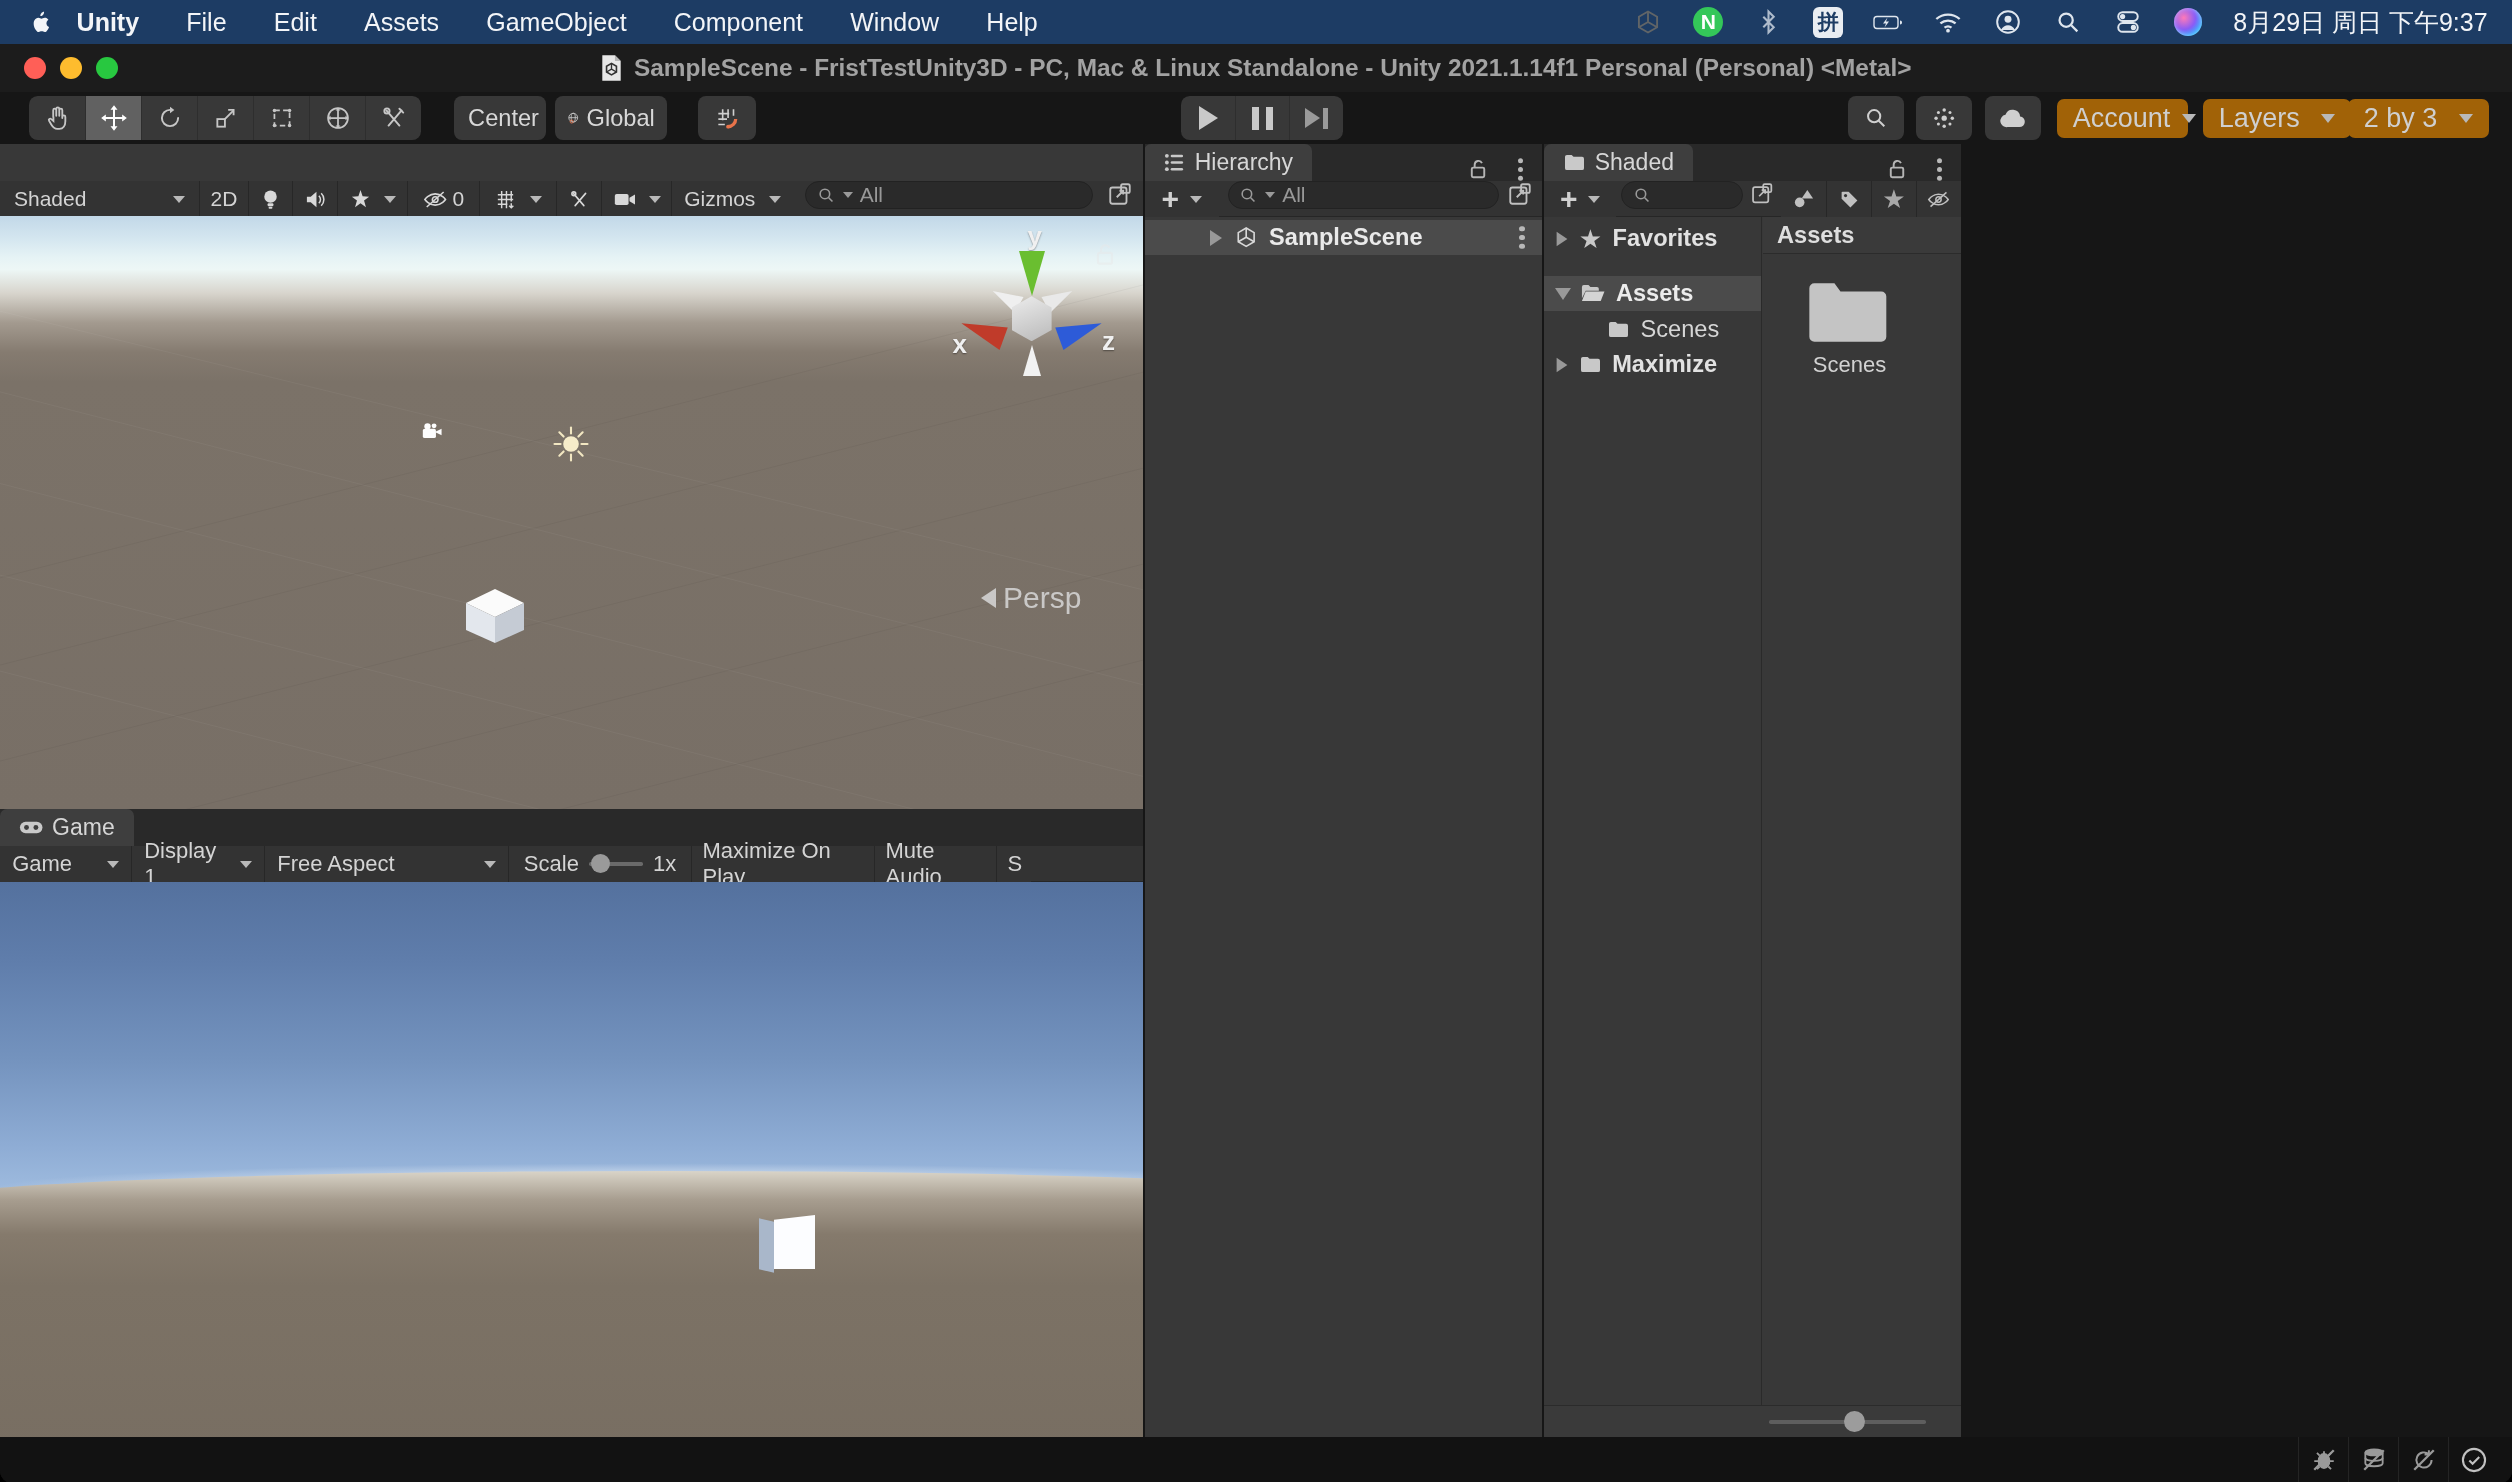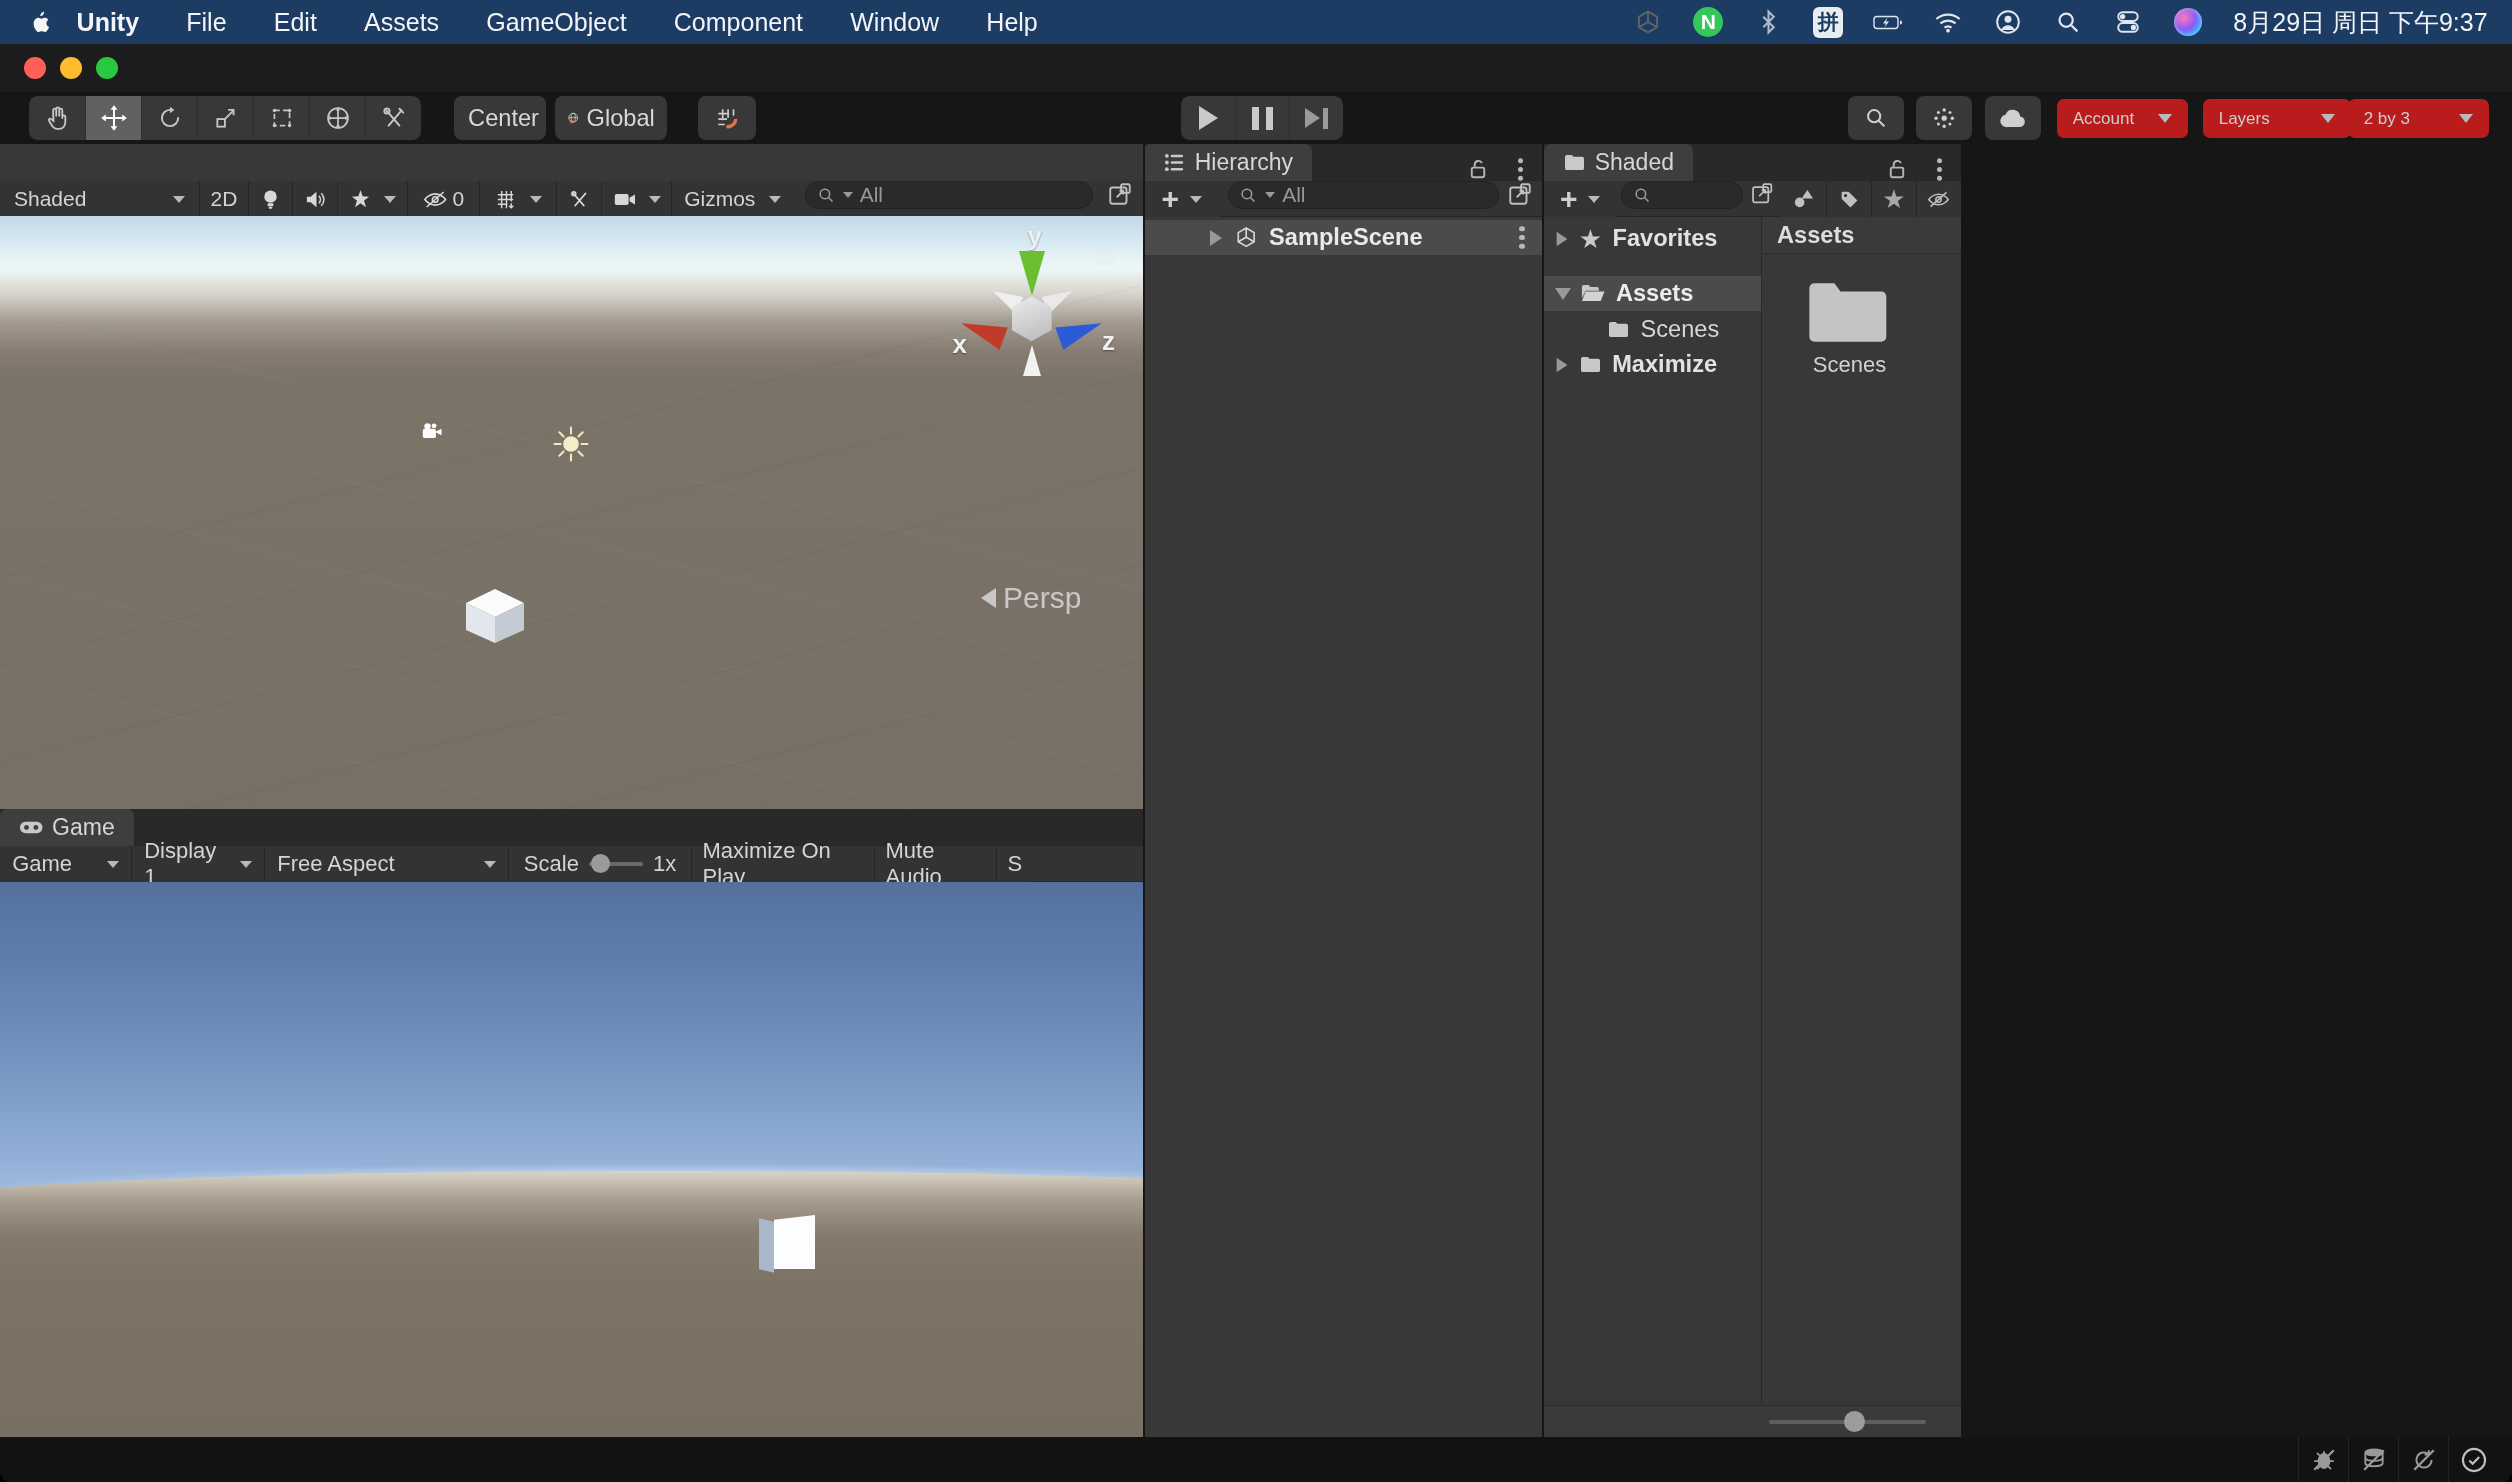--- a/index.html
+++ b/index.html
@@ -26,22 +26,22 @@
   .title-wrap{display:flex;align-items:center;gap:10.5px;color:#a2a2a2;font-size:24.4px;font-weight:700;}
 
   
   .toolbar{left:0;top:92px;width:2512px;height:52px;background:#161616;}
   .tgroup{position:absolute;top:4.4px;height:44px;display:flex;background:#383838;border-radius:8.7px;overflow:hidden;}
   .tbtn{width:56px;height:44px;display:flex;align-items:center;justify-content:center;color:#c6c6c6;}
   .tbtn + .tbtn{border-left:0.9px solid #2e2e2e;}
   .tbtn.sel{background:#616161;color:#fff;}
   .pillbtn{position:absolute;top:4.4px;height:44px;background:#383838;border-radius:7.9px;display:flex;
            align-items:center;justify-content:center;gap:7px;color:#d8d8d8;font-size:23.6px;padding:0 12.2px;}
-  .ddbtn{position:absolute;top:7px;height:39px;background:#b91c1c;border-radius:7px;display:flex;align-items:center;
-         color:#cfcfcf;font-size:17px;padding:0 15.7px;justify-content:space-between;}
+  .ddbtn{position:absolute;top:7px;height:39px;background:#a16207;border-radius:7px;display:flex;align-items:center;
+         color:#cfcfcf;font-size:27px;padding:0 15.7px;justify-content:space-between;}
   .caret{width:0;height:0;border-left:7.9px solid transparent;border-right:7.9px solid transparent;border-top:9.6px solid #b9b9b9;margin-left:12.2px;}
   .caret.sm{border-left-width:6.1px;border-right-width:6.1px;border-top-width:7.9px;margin-left:7px;}
 
   
   .panel{position:absolute;background:#383838;}
   .tabstrip{position:absolute;left:0;top:0;right:0;height:37px;background:#292929;display:flex;align-items:flex-end;}
   .tab{height:37px;background:#3e3e3e;border-radius:7px 7px 0 0;display:flex;align-items:center;gap:8.7px;
        padding:0 19px;color:#d6d6d6;font-size:23px;}
   .strip-right{margin-left:auto;display:flex;align-items:center;gap:23px;padding-right:14px;color:#b5b5b5;}
   .kdots{width:5.2px;height:5.2px;border-radius:50%;background:#b8b8b8;box-shadow:0 -8.7px 0 #b8b8b8,0 8.7px 0 #b8b8b8;margin:0 5.2px;}
@@ -164,20 +164,31 @@
         <span style="width:28px;height:28px;border-radius:50%;background:radial-gradient(circle at 35% 35%, #ff7ab8, #8a5cf6 45%, #2bb3ff 75%, #123); box-shadow:inset 0 0 5.2px rgba(255,255,255,.5);"></span>
       </span>
       <span class="clock">8月29日 周日 下午9:37</span>
     </span>
   </div>
 
   <div class="titlebar abs">
     <span class="tl" style="left:24.4px;background:#ff5f57"></span>
     <span class="tl" style="left:60px;background:#febc2e"></span>
     <span class="tl" style="left:96px;background:#28c840"></span>
+    <span class="title-wrap">
+      <span>
+        <svg width="23" height="28" viewBox="0 0 20 24">
+            <path d="M2 1h11l5 5v17H2z" fill="#e8e8e8"></path>
+            <path d="M13 1l5 5h-5z" fill="#b5b5b5"></path>
+            <path d="M10 8l4.3 2.5v5L10 18l-4.3-2.5v-5z" fill="none" stroke="#333" stroke-width="1.4"></path>
+            <path d="M10 13V8M10 13l4.3 2.5M10 13l-4.3 2.5" stroke="#333" stroke-width="1.2"></path>
+          </svg>
+      </span>
+      <span>SampleScene - FristTestUnity3D - PC, Mac &amp; Linux Standalone - Unity 2021.1.14f1 Personal (Personal) &lt;Metal&gt;</span>
+    </span>
   </div>
 
   <div class="toolbar abs">
     <div class="tgroup" style="left:29px">
       <span class="tbtn">
         <svg width="26" height="26" viewBox="0 0 24 24" fill="none" stroke="currentColor" stroke-width="1.7" stroke-linecap="round">
             <path d="M8.5 11V4.8a1.4 1.4 0 0 1 2.8 0V10M11.3 10V3.6a1.4 1.4 0 0 1 2.8 0V10M14.1 10V4.8a1.4 1.4 0 0 1 2.8 0V12M16.9 12v-1a1.4 1.4 0 0 1 2.8 0v4c0 4-2 7-5.5 7h-2c-2.5 0-4-1.5-5.5-4l-2-3.4c-.8-1.3.8-2.6 2-1.6l2 1.7V11"></path>
           </svg>
       </span>
       <span class="tbtn sel">

